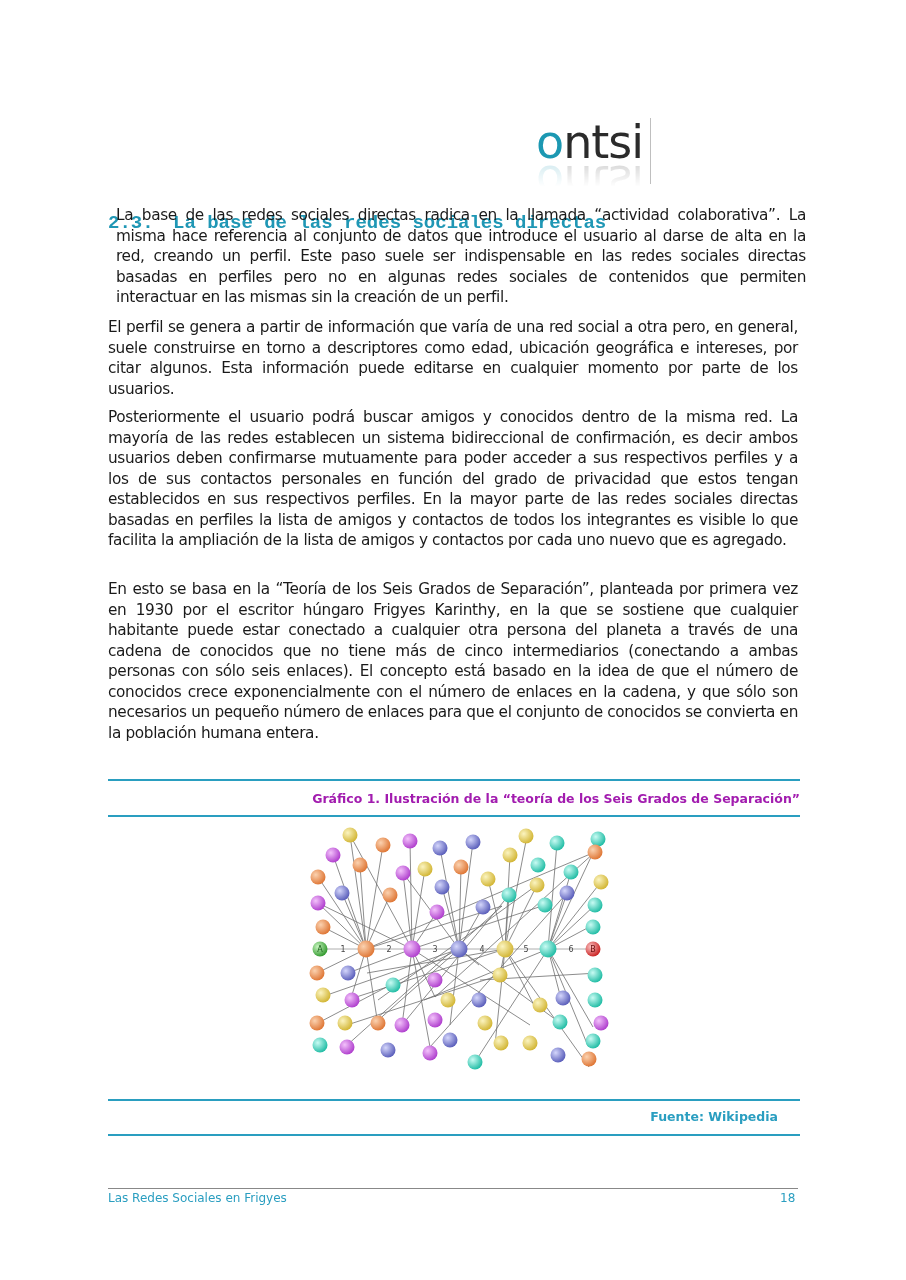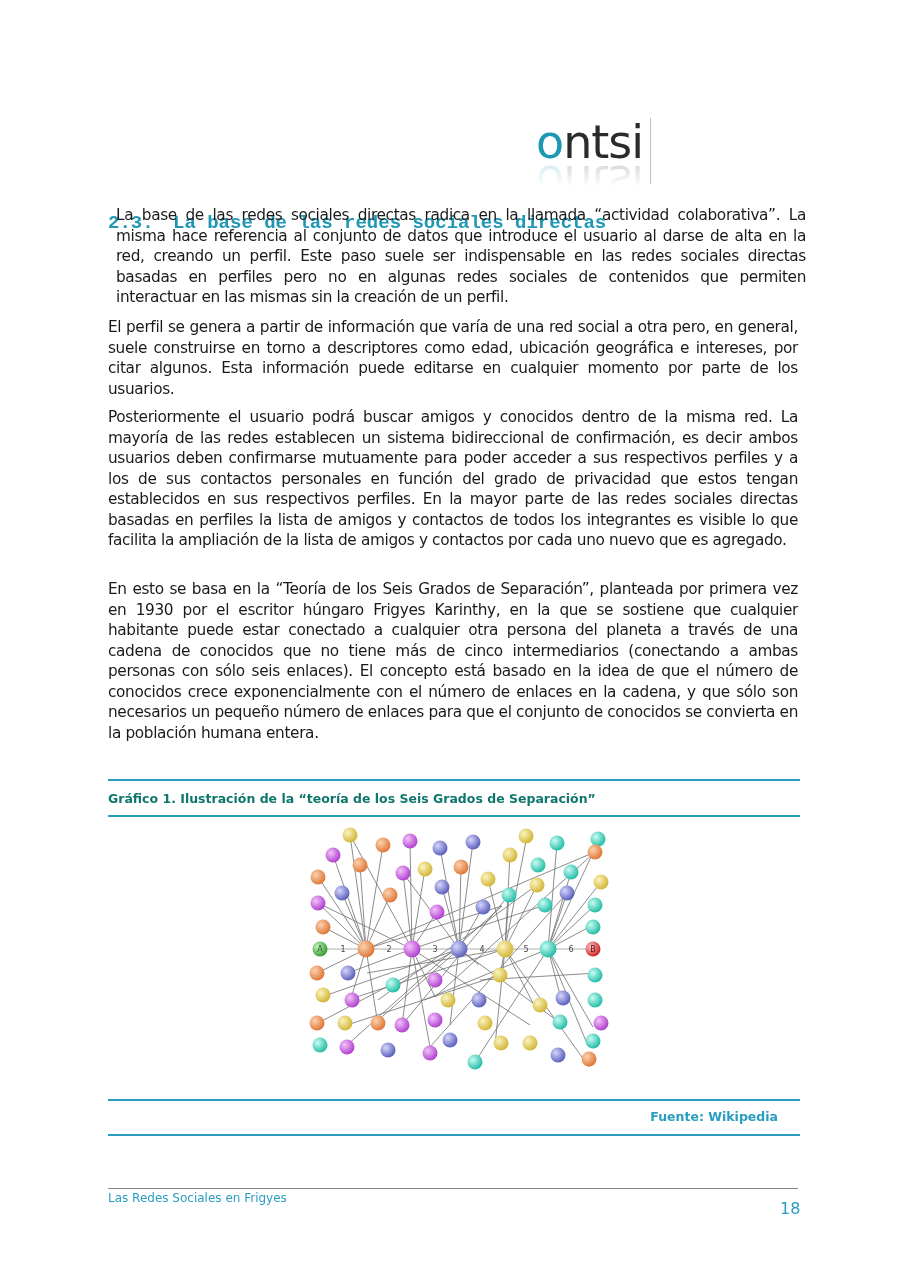--- a/index.html
+++ b/index.html
@@ -24,29 +24,29 @@
 
   .body-text { position:absolute; left:108px; width:690px; font-size:15.3px; line-height:20.5px;
                text-align:justify; font-family:"DejaVu Sans", sans-serif; color:#1a1a1a;
                letter-spacing:-0.35px; }
   .p1 { top:205px;margin-left:8px; }
   .p2 { top:317px; }
   .p3 { top:407px; }
   .p4 { top:579px; }
 
   .fig-rule { position:absolute; left:108px; width:692px; height:2px; background:#2a9ec0; }
-  .fig-caption { position:absolute; left:108px; width:692px; top:791px; text-align:left;
-                 font-size:12.5px; font-weight:bold; color:#0f766e; }
+  .fig-caption { position:absolute; left:108px; width:692px; top:791px; text-align:right;
+                 font-size:12.5px; font-weight:bold; color:#a21caf; }
   .fig-area { position:absolute; left:305px; top:825px; width:305px; height:245px; }
   .fig-source { position:absolute; right:128px; top:1109px; font-size:12.5px; font-weight:bold;
                 color:#2a9ec0; }
 
   .footer-rule { position:absolute; left:108px; top:1188px; width:690px; height:1px; background:#888; }
   .footer-left { position:absolute; left:108px; top:1191px; font-size:12px; color:#2a9ec0; }
-  .footer-right { position:absolute; left:780px; top:1191px; font-size:16px; color:#2a9ec0;margin-top:8px; }
+  .footer-right { position:absolute; left:780px; top:1191px; font-size:12px; color:#2a9ec0; }
 </style>
 </head>
 <body>
 
 <div class="logo">
   <div class="logo-word"><span class="o">o</span><span>ntsi</span></div>
   <div class="logo-reflect"><span class="o">o</span><span>ntsi</span></div>
   <div class="logo-sep"></div>
 </div>
 

